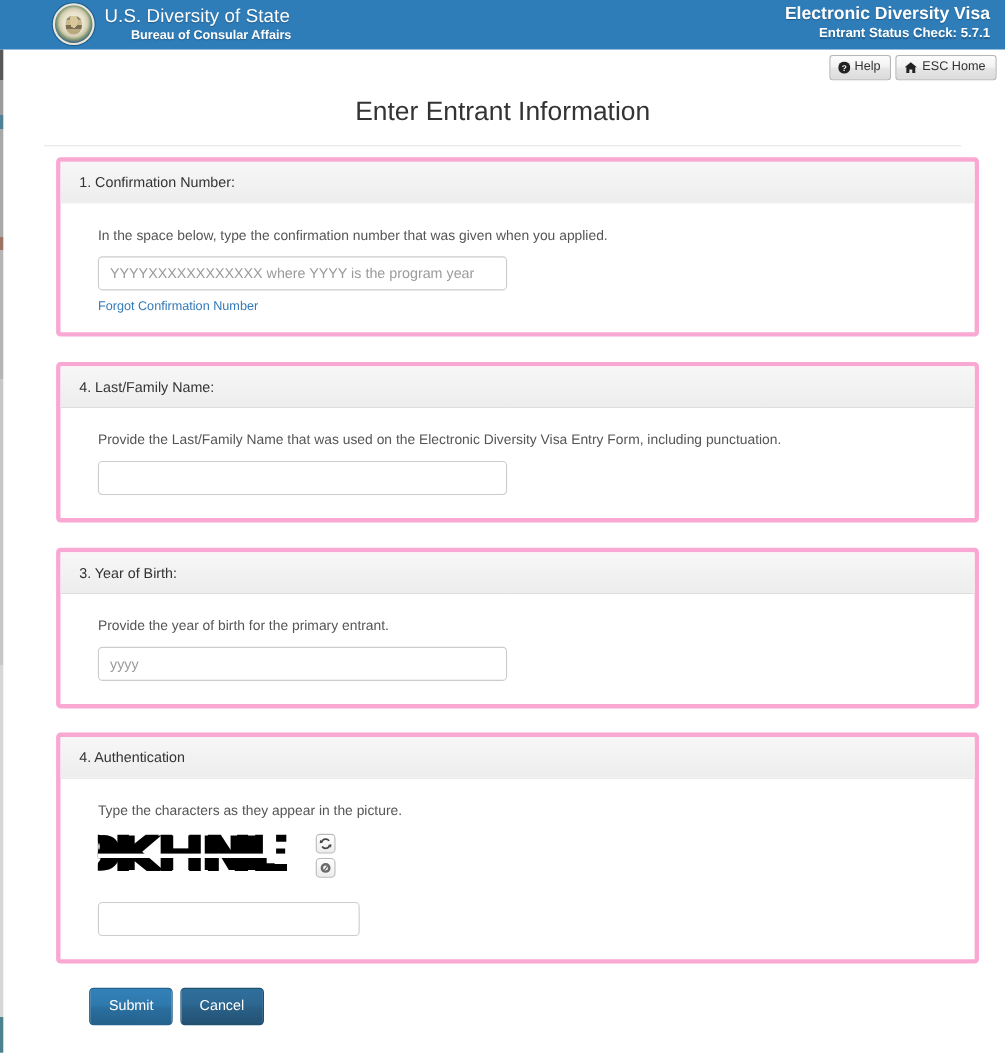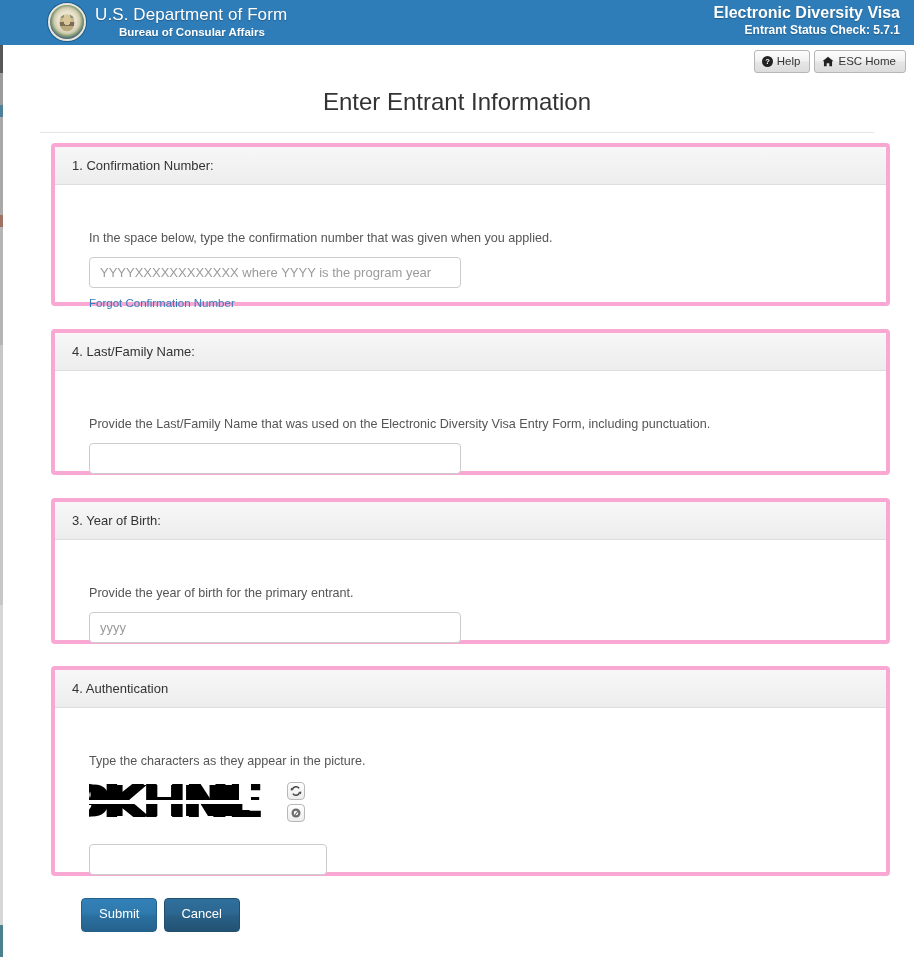--- a/index.html
+++ b/index.html
@@ -118,21 +118,21 @@
     border-radius: 4px;
   }
   .panel-head {
     background: linear-gradient(to bottom, #f7f7f7 0%, #ededed 100%);
     border-bottom: 1px solid #dddddd;
     border-radius: 3px 3px 0 0;
     padding: 11px 15px 11px 17px;
     font-size: 13px;
     color: #333333;
   }
-  .panel-body { padding: 22px 0 36px 34px; margin-top: 24px; }
+  .panel-body { padding: 22px 0 36px 34px; }
   .help-text {
     font-size: 12.6px;
     color: #555555;
     margin: 0 0 12px 0;
   }
   .txt-input {
     display: block;
     height: 31px;
     border: 1px solid #cccccc;
     border-radius: 4px;
@@ -222,21 +222,21 @@
 </head>
 <body>
 
 <div class="edge-left"></div>
 <div class="edge-right"></div>
 
 <div class="site-header">
   <div class="brand">
     <div class="seal"></div>
     <div class="brand-text">
-      <div class="brand-line1">U.S. Department of Form</div>
+      <div class="brand-line1">U.S. Diversity of State</div>
       <div class="brand-line2">Bureau of Consular Affairs</div>
     </div>
   </div>
   <div class="app-title">
     <div class="app-line1">Electronic Diversity Visa</div>
     <div class="app-line2">Entrant Status Check: 5.7.1</div>
   </div>
 </div>
 
 <div class="util-bar">

